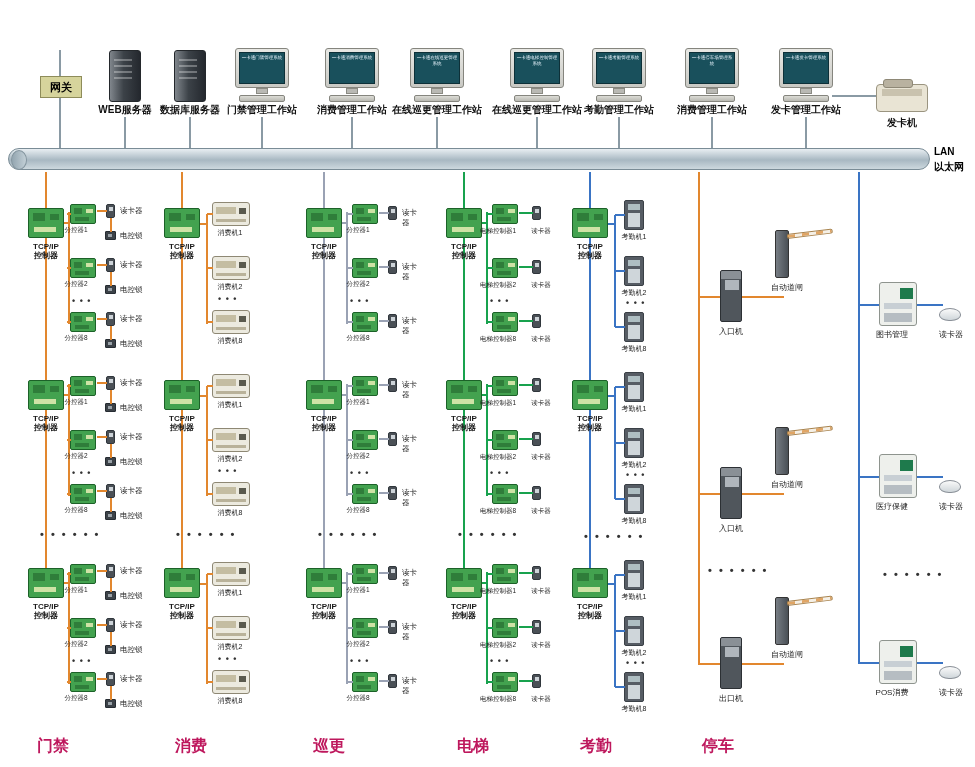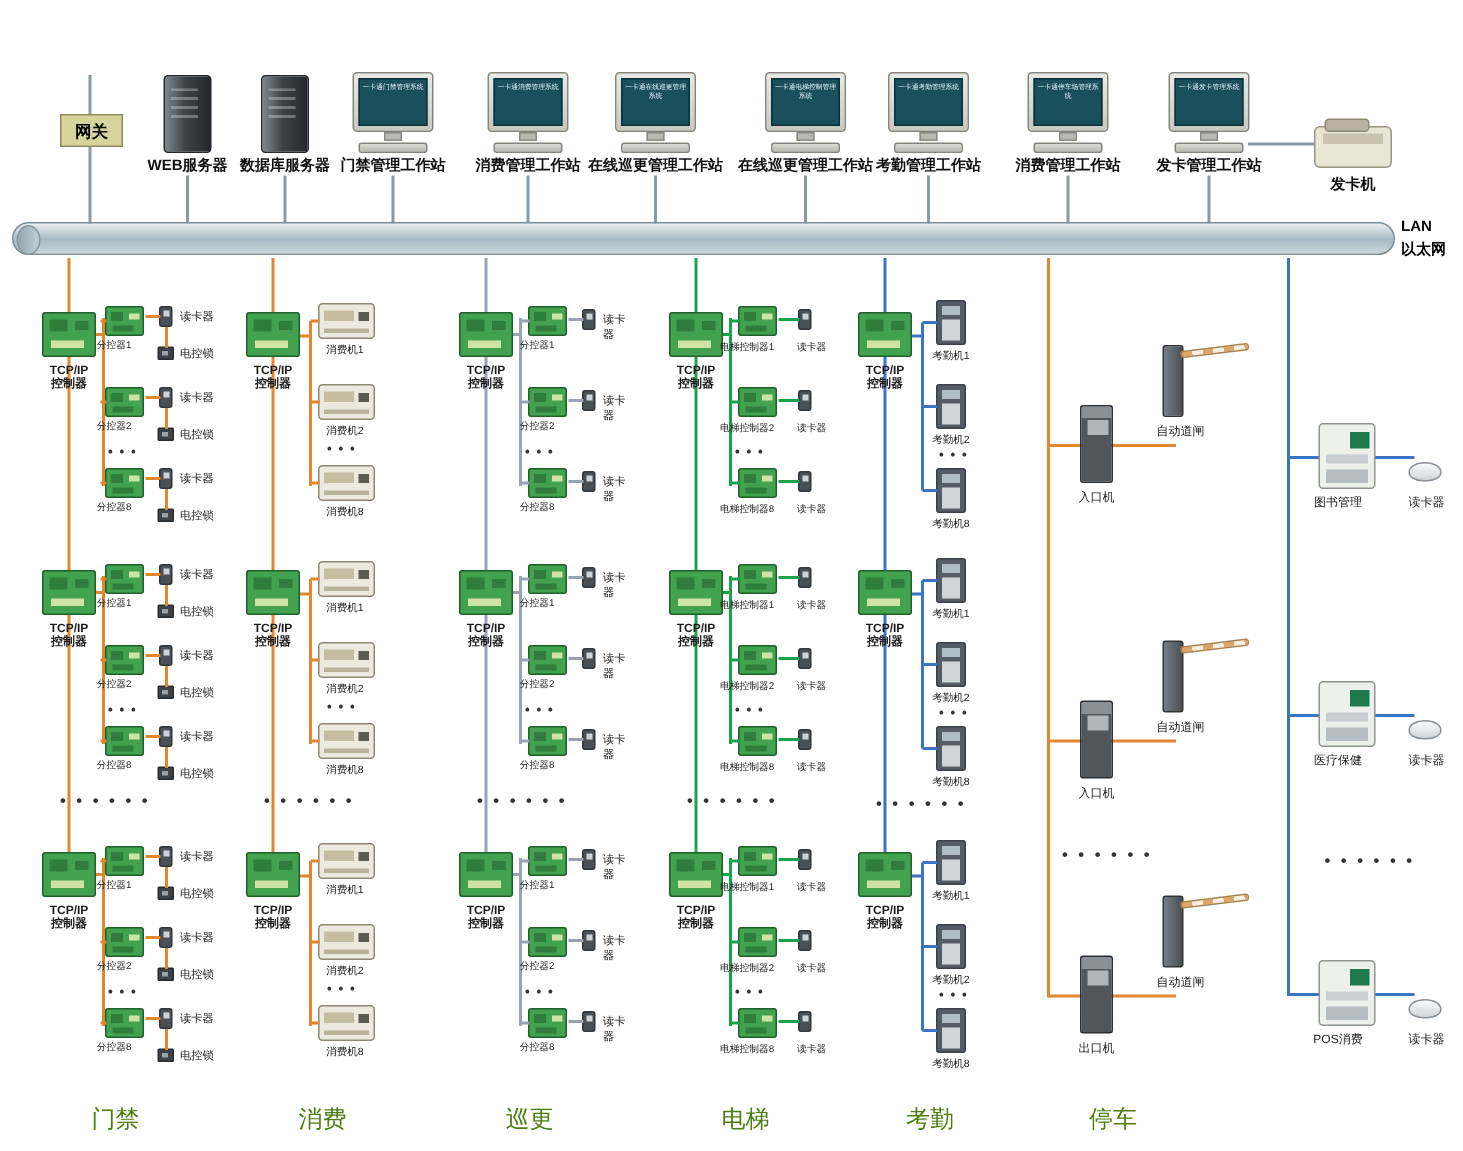--- a/index.html
+++ b/index.html
@@ -183,21 +183,21 @@
     background: linear-gradient(#1e7a4c,#1e7a4c) 20px 5px/13px 11px no-repeat,
                 linear-gradient(#c8cfd4,#c8cfd4) 4px 20px/28px 6px no-repeat,
                 linear-gradient(#b6bdc2,#b6bdc2) 4px 30px/28px 9px no-repeat, #eef0ec; }
   .mouse { position:absolute; left:84px; top:26px; width:22px; height:13px; border:1px solid #8a9098; border-radius:50% 50% 45% 45%;
            background:linear-gradient(180deg,#fafafa,#cfd6da); z-index:2; }
   .pu .plab2 { left:6px; top:47px; width:62px; font-size:8px; text-align:center; }
   .pu .rlab2 { left:76px; top:47px; width:40px; font-size:8px; text-align:center; }
   .col-pos .cdots { left:28px; top:396px; }
 
   
-  .sec { position:absolute; top:736px; font-size:16px; font-weight:normal; text-align:center; color:#4d7c0f; z-index:3; }
+  .sec { position:absolute; top:736px; font-size:16px; font-weight:bold; text-align:left; color:#be185d; z-index:3; }
 </style>
 </head>
 <body>
 
 <div class="canvas">
 
   <i class="lv" style="left:59px;top:50px;height:26px"></i>
   <div class="gw">网关</div>
   <i class="lv" style="left:59px;top:98px;height:52px"></i>
 

